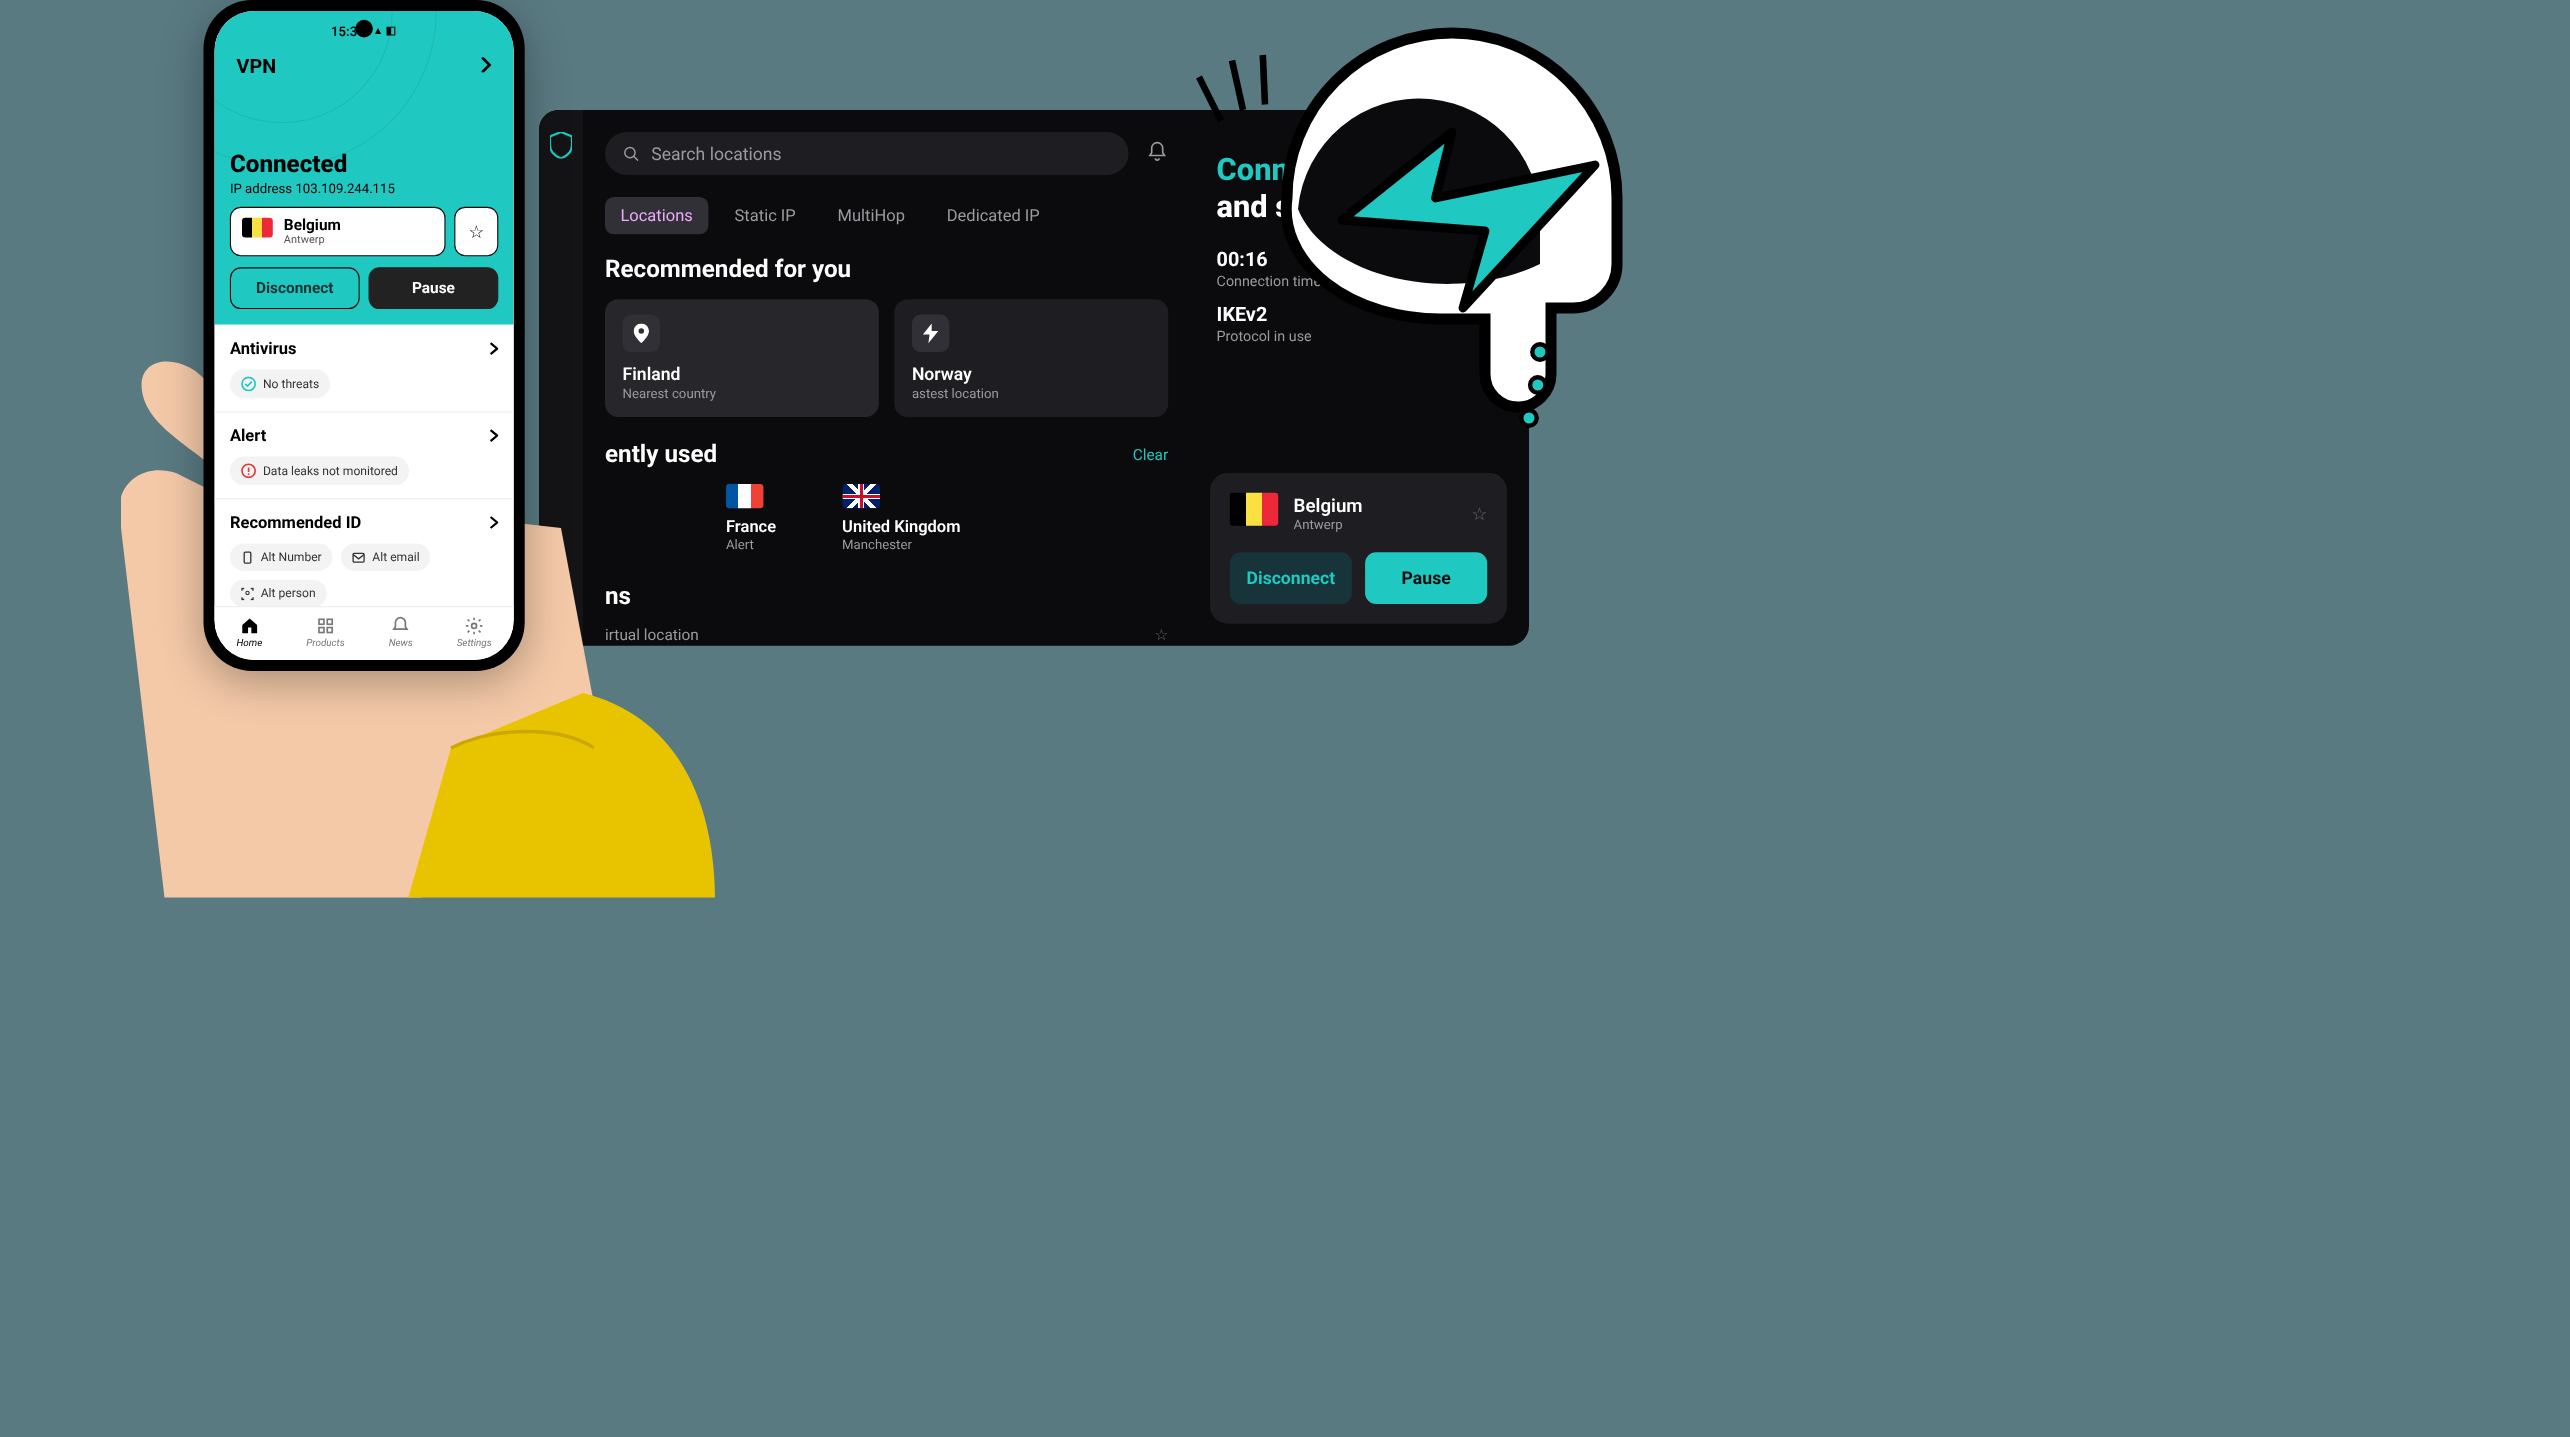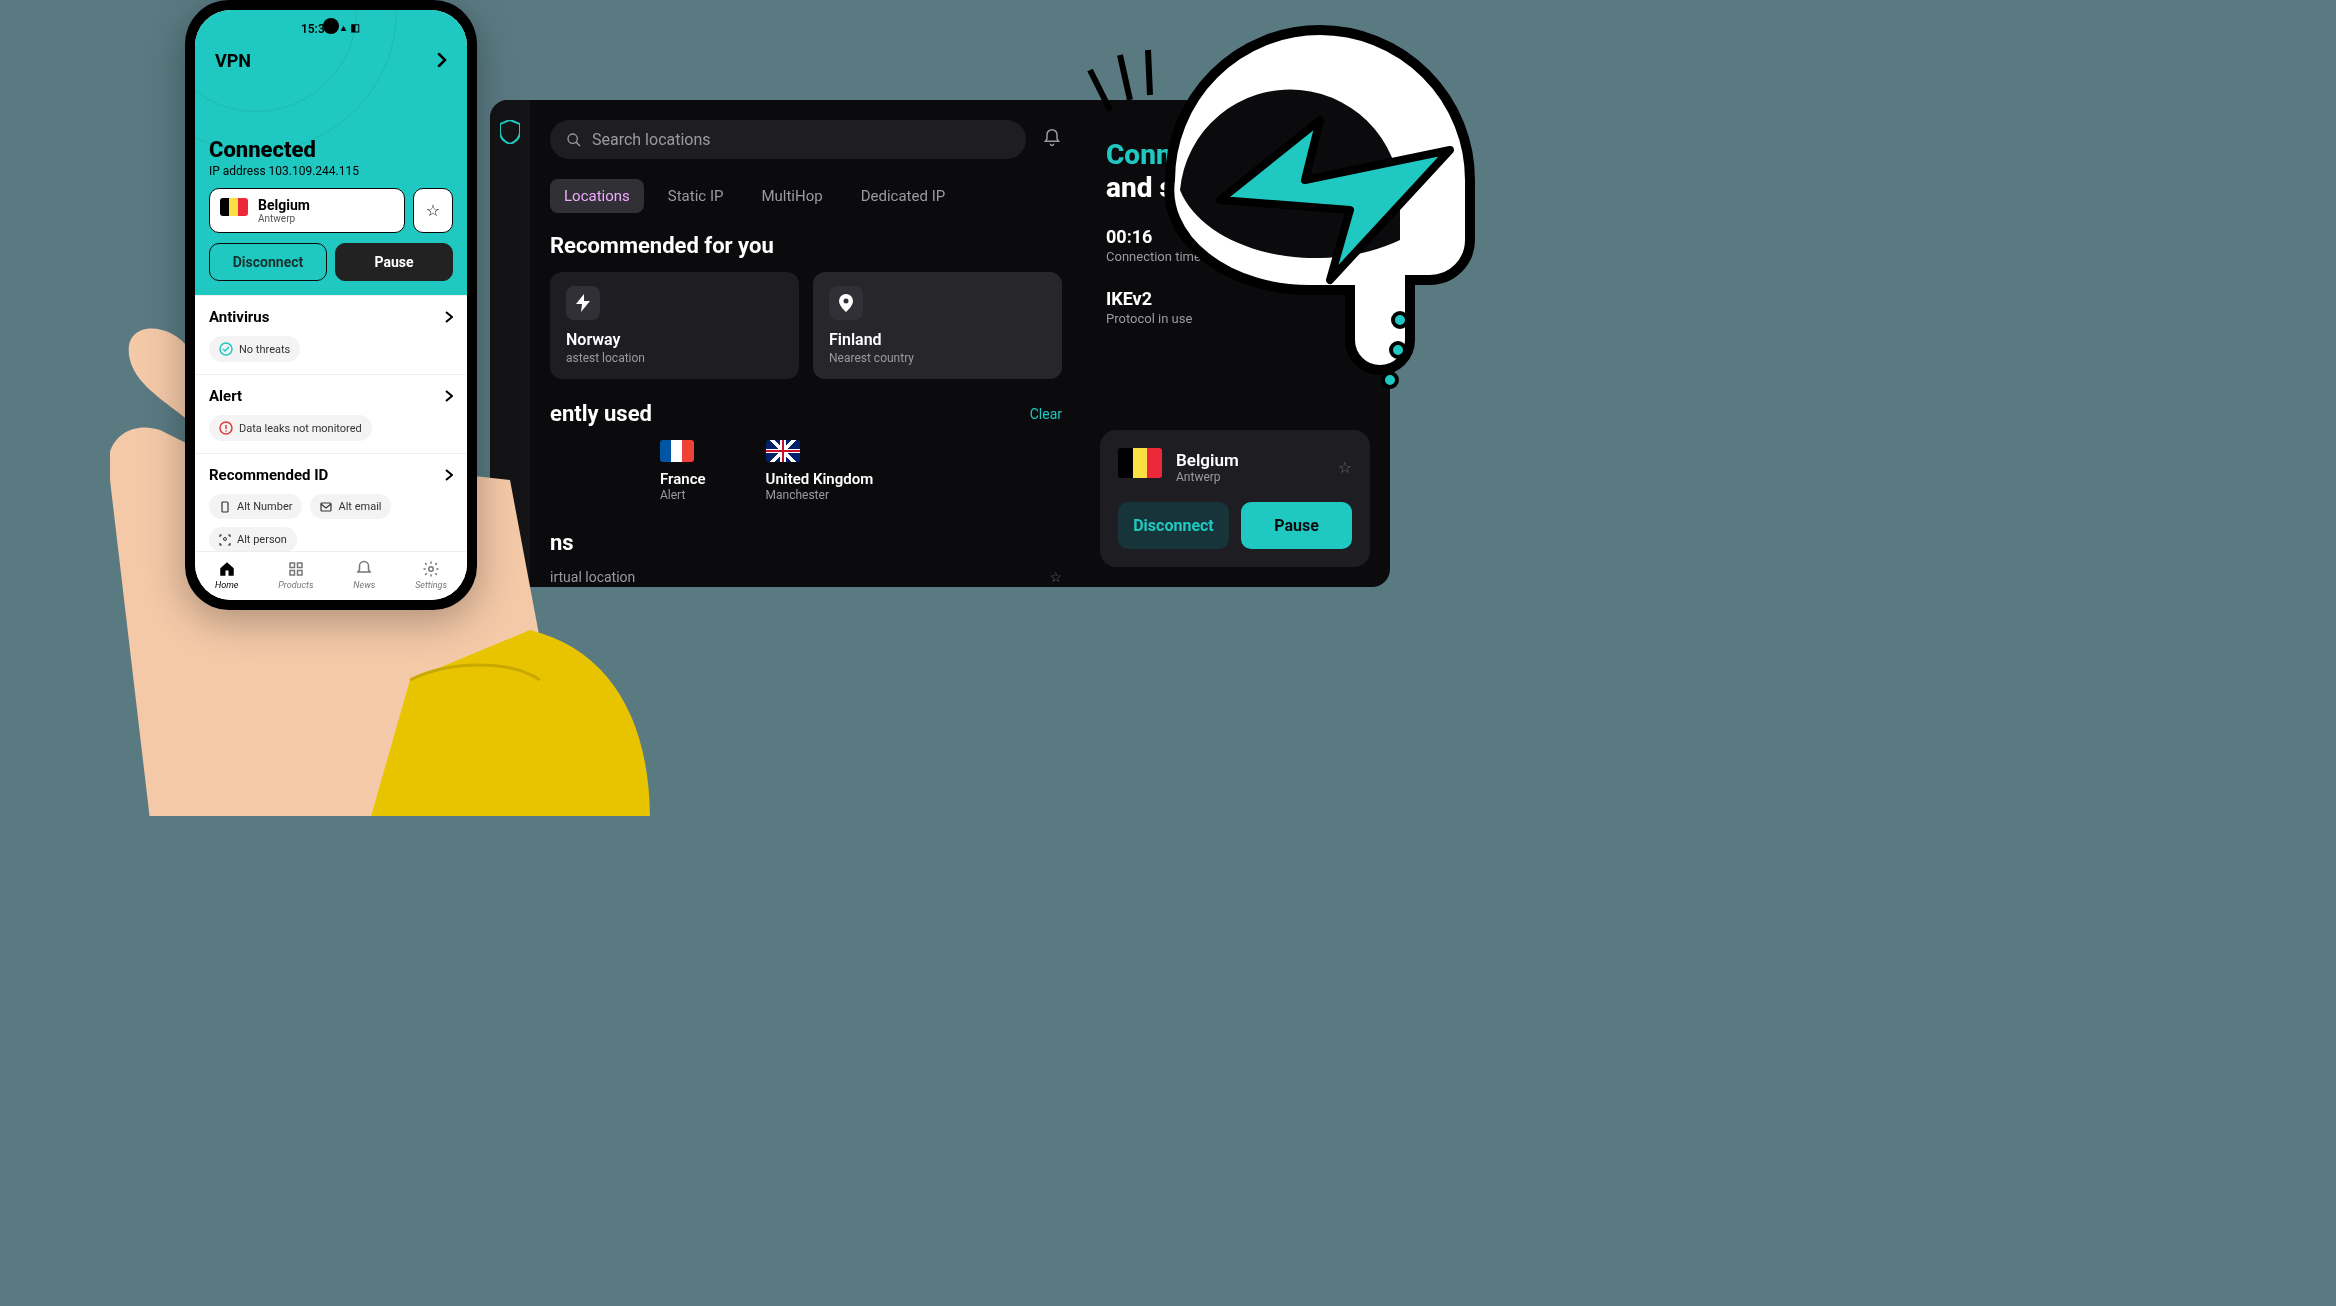--- a/index.html
+++ b/index.html
@@ -67,21 +67,21 @@
   .star { color: #6a6a70; cursor: pointer; }
 
   .right-panel {
     width: 310px; padding: 40px 26px 20px 26px; position: relative;
   }
   .status-big { font-size: 28px; font-weight: 800; color: #1fc9c1; line-height: 1.1; }
   .status-sub { font-size: 28px; font-weight: 800; color: #fff; }
   .meta { margin-top: 22px; }
   .meta-val { font-size: 18px; font-weight: 700; }
   .meta-lbl { font-size: 13px; color: #9a9aa0; margin-top: 2px; }
-  .meta + .meta { margin-top: 24px; }
+  .meta + .meta { margin-top: 12px; }
   .right-cut { position: absolute; right: 16px; top: 110px; color: #fff; font-size: 18px; font-weight: 700; }
   .conn-card {
     position: absolute; bottom: 20px; left: 20px; right: 20px;
     background: #1e1e22; border-radius: 16px; padding: 18px;
   }
   .conn-head { display: flex; align-items: center; gap: 14px; }
   .conn-info { flex: 1; }
   .conn-btns { display: flex; gap: 12px; margin-top: 16px; }
   .btn {
     flex: 1; border: none; border-radius: 10px; padding: 14px 0;
@@ -207,38 +207,38 @@
 
     <div class="tabs">
       <div class="tab active">Locations</div>
       <div class="tab">Static IP</div>
       <div class="tab">MultiHop</div>
       <div class="tab">Dedicated IP</div>
     </div>
 
     <div class="section-title">Recommended for you</div>
     <div class="reco-cards">
-      <div class="reco-card">
-        <div class="reco-icon">
-          <svg width="14" height="18" viewBox="0 0 14 18" fill="#fff">
-              <path d="M8 0 L0 10 H6 L5 18 L14 7 H8 Z"></path>
-            </svg>
-        </div>
-        <div class="reco-name">Norway</div>
-        <div class="reco-sub">astest location</div>
-      </div>
       <div class="reco-card highlight">
         <div class="reco-icon">
           <svg width="14" height="18" viewBox="0 0 14 18" fill="#fff">
               <path d="M7 0a7 7 0 0 1 7 7c0 5-7 11-7 11S0 12 0 7a7 7 0 0 1 7-7Z"></path>
               <circle cx="7" cy="7" r="2.5" fill="#303036"></circle>
             </svg>
         </div>
         <div class="reco-name">Finland</div>
         <div class="reco-sub">Nearest country</div>
+      </div>
+      <div class="reco-card">
+        <div class="reco-icon">
+          <svg width="14" height="18" viewBox="0 0 14 18" fill="#fff">
+              <path d="M8 0 L0 10 H6 L5 18 L14 7 H8 Z"></path>
+            </svg>
+        </div>
+        <div class="reco-name">Norway</div>
+        <div class="reco-sub">astest location</div>
       </div>
     </div>
 
     <div class="recent-header">
       <div class="section-title" style="margin:0">ently used</div>
       <span class="clear">Clear</span>
     </div>
     <div class="recent-list">
       <div class="recent-item">
         <span class="flag flag-fr"></span>

